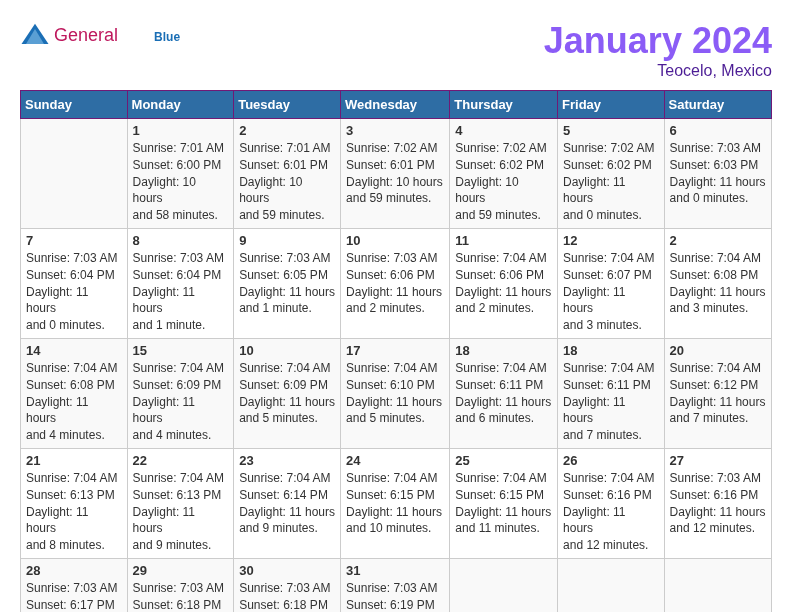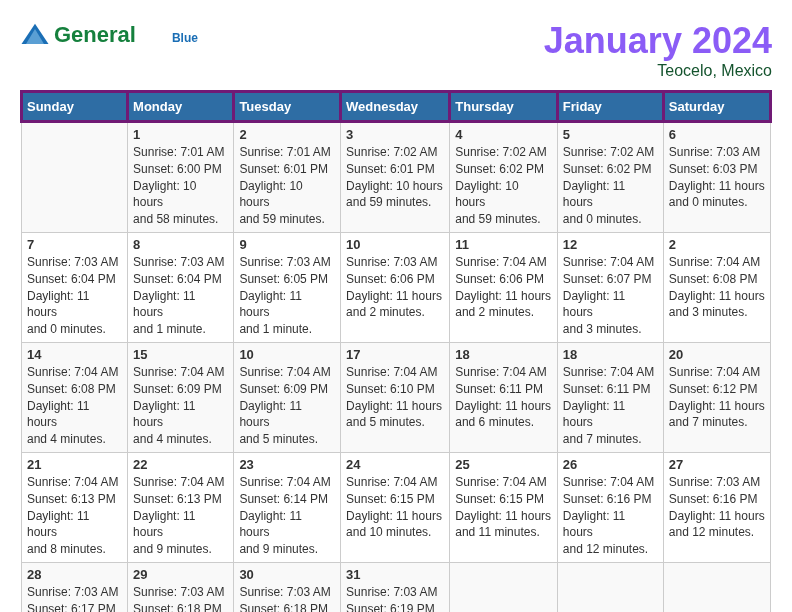--- a/index.html
+++ b/index.html
@@ -15,23 +15,23 @@
       justify-content: space-between;
       align-items: flex-start;
       margin-bottom: 10px;
     }
     .logo {
       display: flex;
       align-items: center;
       gap: 4px;
     }
     .logo-text-general {
-      font-size: 22px;
-      font-weight: bold;
-      color: #15803d;
+      font-size: 18px;
+      font-weight: normal;
+      color: #be185d;
     }
     .logo-text-blue {
       font-size: 12px;
       font-weight: bold;
       color: #1a6eb5;
       margin-left: 36px;
     }
     .logo-icon {
       width: 30px;
       height: 30px;
@@ -39,35 +39,35 @@
     .title-block {
       text-align: right;
     }
     .title-month {
       font-size: 36px;
       font-weight: bold;
       color: #8b5cf6;
     }
     .title-location {
       font-size: 16px;
-      color: #14532d;
+      color: #4c1d95;
     }
     table {
       width: 100%;
       border-collapse: collapse;
       font-size: 11px;
     }
     thead tr th {
       background-color: #2e6da4;
       color: #fff;
       padding: 6px 4px;
       text-align: left;
       font-size: 13px;
       font-weight: bold;
-      border: 3px solid #701a75;
+      border: 1px solid #701a75;
     }
     tbody tr td {
       vertical-align: top;
       padding: 4px 5px;
       border: 1px solid #ccc;
       width: 113px;
       height: 80px;
       color: #333;
     }
     tbody tr:nth-child(odd) td {

